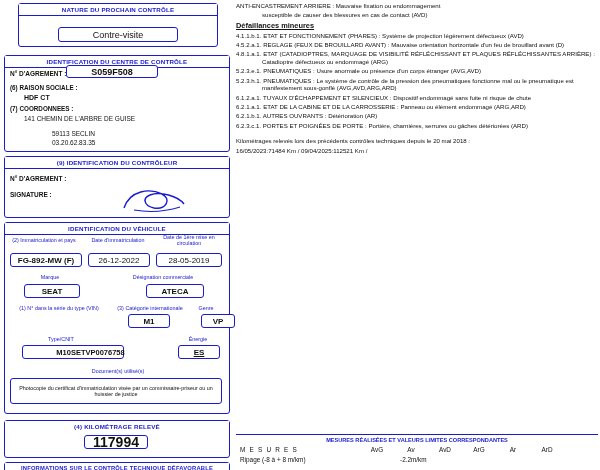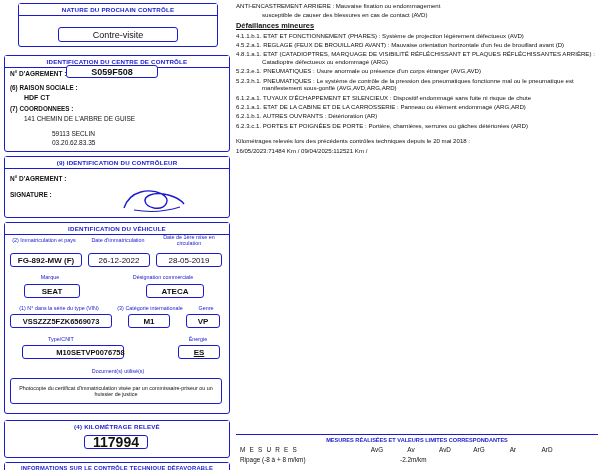--- a/index.html
+++ b/index.html
@@ -129,23 +129,22 @@
   <div class="field" style="left:156px;top:253px;width:66px;height:14px;font-size:8px;">28-05-2019</div>
 
   <div class="lbl" style="left:30px;top:274px;width:40px;">Marque</div>
   <div class="lbl" style="left:118px;top:274px;width:90px;">Désignation commerciale</div>
   <div class="field bold" style="left:24px;top:284px;width:56px;height:14px;text-align:center;">SEAT</div>
   <div class="field bold" style="left:134px;top:284px;width:58px;height:14px;margin-left:12px;">ATECA</div>
 
   <div class="lbl" style="left:10px;top:305px;width:98px;">(1) N° dans la série du type (VIN)</div>
   <div class="lbl" style="left:116px;top:305px;width:68px;">(3) Catégorie internationale</div>
   <div class="lbl" style="left:190px;top:305px;width:32px;">Genre</div>
-  <div class="field bold" style="left:10px;top:314px;width:102px;height:14px;font-size:7.5px;">VSSZZZ5FZK6569073</div>
   <div class="field bold" style="left:128px;top:314px;width:42px;height:14px;">M1</div>
-  <div class="field bold" style="left:186px;top:314px;width:34px;height:14px;">VP</div>
+  <div class="field bold" style="left:201px;top:314px;width:34px;height:14px;">VP</div>
 
   <div class="lbl" style="left:36px;top:336px;width:50px;">Type/CNIT</div>
   <div class="lbl" style="left:178px;top:336px;width:40px;">Énergie</div>
   <div class="field bold" style="left:22px;top:345px;width:102px;height:14px;font-size:7.5px;padding-left:35px;">M10SETVP0076758</div>
   <div class="field bold" style="left:178px;top:345px;width:42px;height:14px;text-decoration:underline;">ES</div>
 
   <div class="lbl" style="left:78px;top:368px;width:80px;">Document(s) utilisé(s)</div>
   <div class="field" style="left:10px;top:378px;width:212px;height:26px;padding:2px 4px;">
     <span style="font-size:5.4px;line-height:1.2;text-align:center;">Photocopie du certificat d'immatriculation visée par un commissaire-priseur ou un huissier de justice</span>
   </div>

